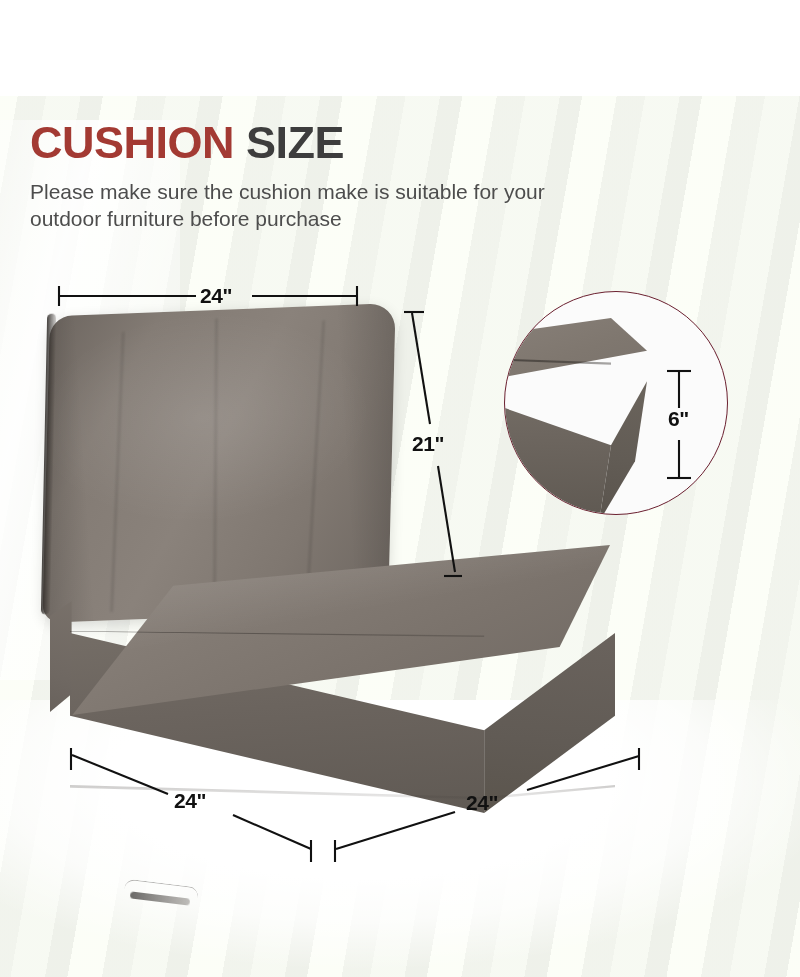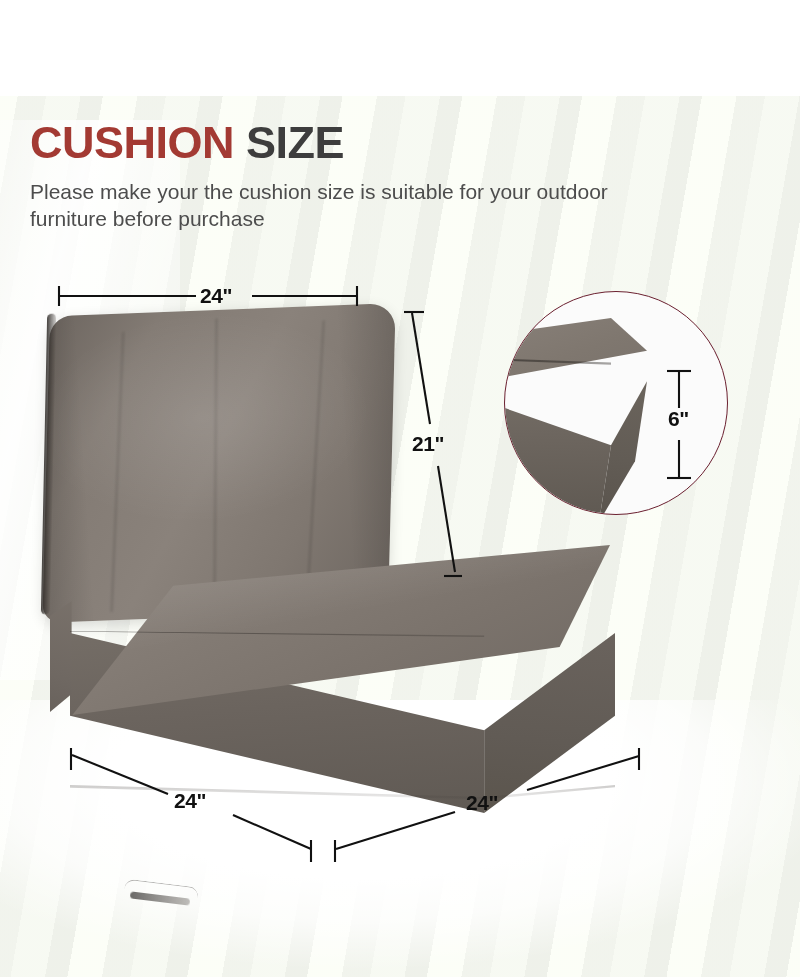--- a/index.html
+++ b/index.html
@@ -189,21 +189,21 @@
 
 <div id="stage">
 
   <div class="bg-stripes"></div>
   <div class="bg-top-fade"></div>
   <div class="bg-soft-left"></div>
   <div class="bg-white-pool"></div>
 
   <div class="header">
     <h1 class="title"><span class="t-red">CUSHION</span> <span class="t-dark">SIZE</span></h1>
-    <p class="subtitle">Please make your the cushion size is suitable for your outdoor furniture before purchase</p>
+    <p class="subtitle">Please make sure the cushion make is suitable for your outdoor furniture before purchase</p>
   </div>
 
   <div class="product">
 
     <div class="back-cushion">
       <div class="bc-fold" style="left:70px;top:18px;height:280px;transform:rotate(1deg);"></div>
       <div class="bc-fold" style="left:168px;top:8px;height:292px;transform:rotate(-1deg);"></div>
       <div class="bc-fold" style="left:268px;top:14px;height:286px;transform:rotate(2deg);"></div>
     </div>
     <div class="bc-pipe-left"></div>

